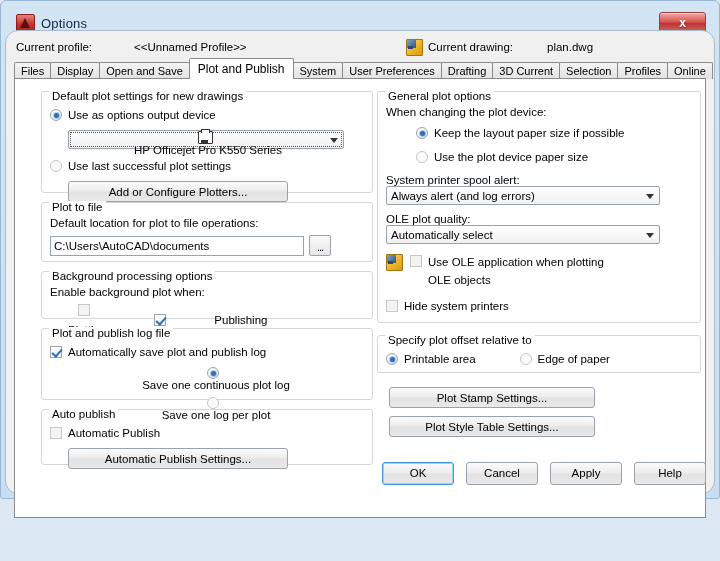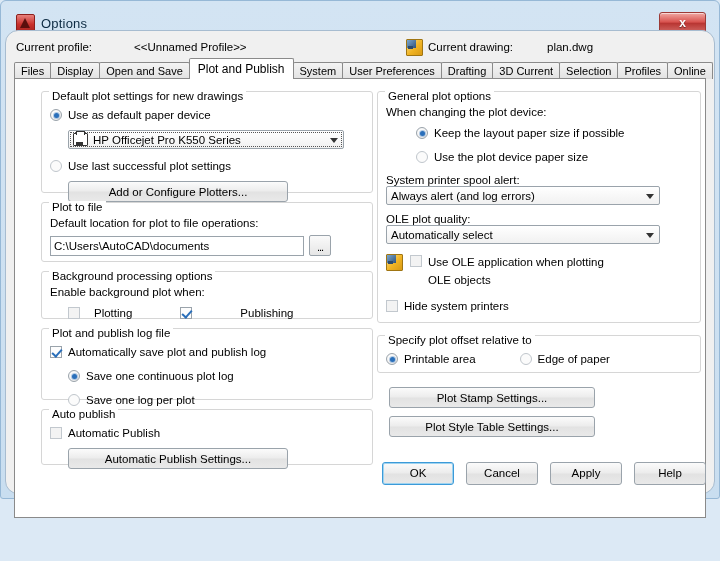--- a/index.html
+++ b/index.html
@@ -195,21 +195,21 @@
     width:72px;height:23px;margin-left:12px;box-sizing:border-box;
     border:1px solid #9aa3ab;border-radius:3px;
     background:linear-gradient(180deg,#fbfbfb 0%,#ececec 48%,#e2e2e2 52%,#e9e9e9 100%);
     display:flex;align-items:center;justify-content:center;
     font-size:11.5px;cursor:pointer;
   }
   .fbtn.default{
     border:1px solid #3c9ad8;
     box-shadow:0 0 0 1px #9ed3f0 inset;
   }
-  .indent1{margin-left:18px;}
+  .indent1{margin-left:18px;flex-direction:column;}
   .indent2{margin-left:30px;}
 </style>
 </head>
 <body>
 
 <div id="window">
 
   <div id="titlebar">
     <div id="app-icon"></div>
     <span id="title-text">Options</span>
@@ -243,21 +243,21 @@
     </div>
 
     <div id="page">
 
       <div class="col-left">
 
         <div class="gb" style="margin-bottom:9px;">
           <div class="gb-frame" style="height:102px;">
             <div class="row">
               <span class="radio on"></span>
-              <span class="lbl">Use as default paper device</span>
+              <span class="lbl">Use as options output device</span>
             </div>
             <div class="combo focused indent1 mt6" style="width:276px;">
               <span class="printer-icon"></span>
               <span>HP Officejet Pro K550 Series</span>
               <span class="arrow"></span>
             </div>
             <div class="row mt8">
               <span class="radio off"></span>
               <span class="lbl">Use last successful plot settings</span>
             </div>

